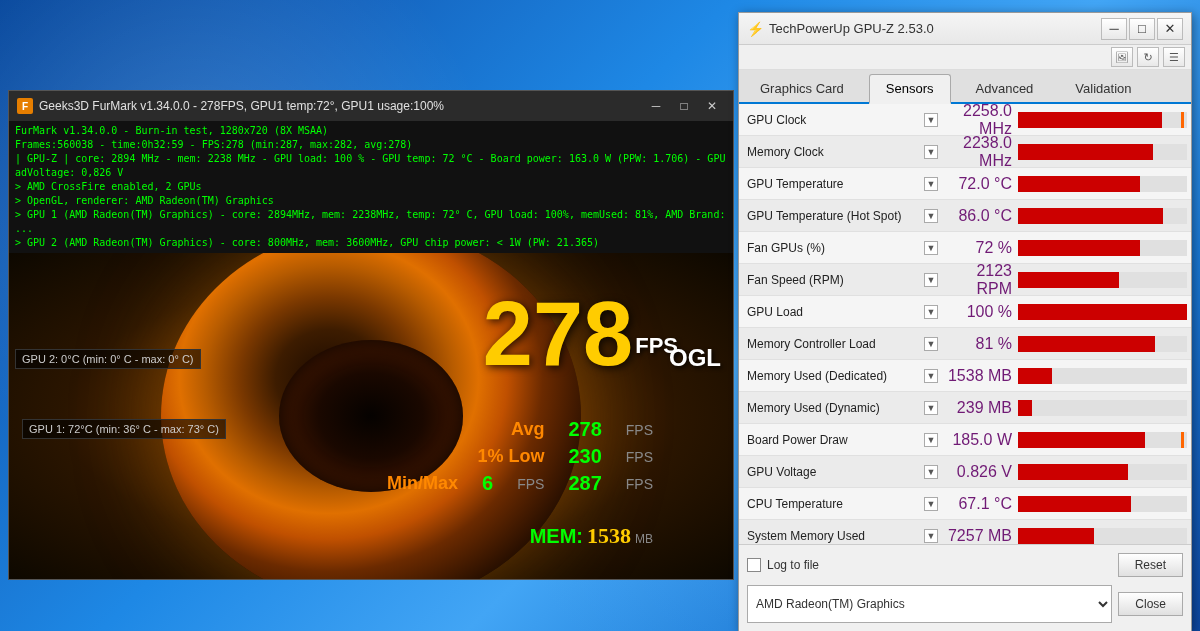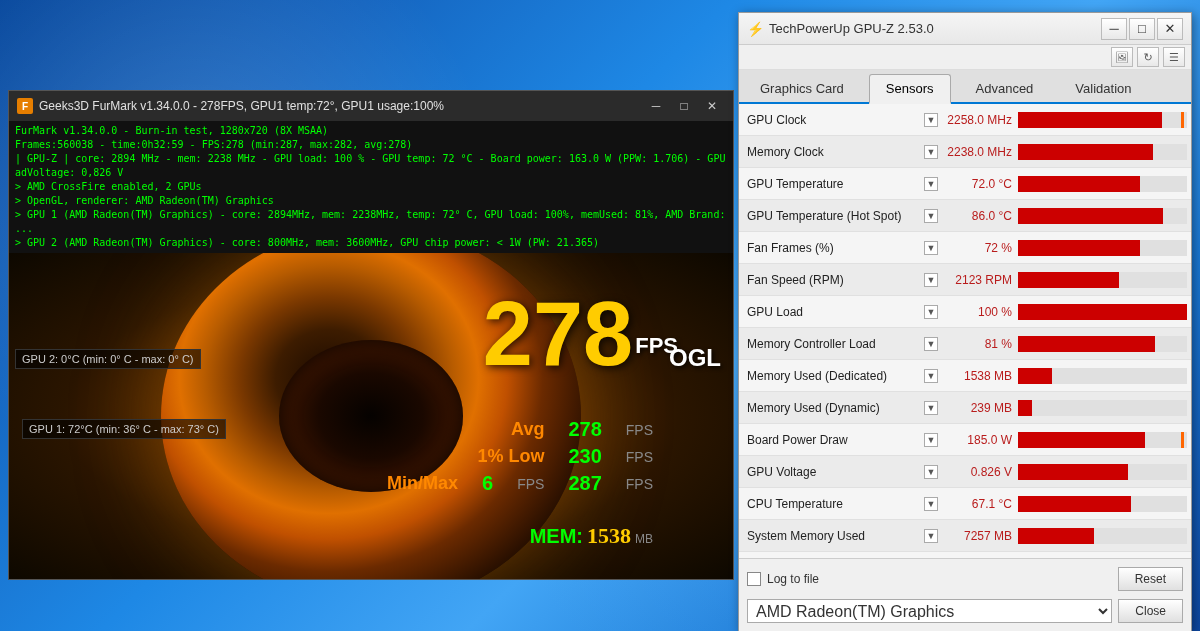--- a/index.html
+++ b/index.html
@@ -358,22 +358,22 @@
       align-items: center;
       justify-content: center;
       font-size: 9px;
       color: #555;
       cursor: pointer;
       margin-left: auto;
       flex-shrink: 0;
     }
     .sensor-value {
       flex: 0 0 80px;
-      font-size: 12px;
-      color: #b91c1c;
+      font-size: 16px;
+      color: #701a75;
       text-align: right;
       padding-right: 6px;
     }
     .sensor-bar-container {
       flex: 1;
       height: 16px;
       background: #e0e0e0;
       position: relative;
       overflow: hidden;
     }
@@ -422,22 +422,22 @@
       cursor: pointer;
       color: #333;
     }
     .gpuz-card-row {
       display: flex;
       align-items: center;
       gap: 6px;
     }
     .gpuz-card-select {
       flex: 1;
-      height: 24px;
-      font-size: 16px;
+      height: 38px;
+      font-size: 12px;
       border: 1px solid #aaa;
       background: white;
       padding: 0 4px;
       color: #333;
     }
     .gpuz-close-btn {
       padding: 4px 16px;
       font-size: 12px;
       background: linear-gradient(to bottom, #fff, #e0e0e0);
       border: 1px solid #aaa;
@@ -568,21 +568,21 @@
           <span class="sensor-name-text">GPU Temperature (Hot Spot)</span>
           <div class="sensor-dropdown">▼</div>
         </div>
         <div class="sensor-value">86.0 °C</div>
         <div class="sensor-bar-container">
           <div class="sensor-bar" style="width: 86%;"></div>
         </div>
       </div>
       <div class="sensor-row">
         <div class="sensor-name">
-          <span class="sensor-name-text">Fan Frames (%)</span>
+          <span class="sensor-name-text">Fan GPUs (%)</span>
           <div class="sensor-dropdown">▼</div>
         </div>
         <div class="sensor-value">72 %</div>
         <div class="sensor-bar-container">
           <div class="sensor-bar" style="width: 72%;"></div>
         </div>
       </div>
       <div class="sensor-row">
         <div class="sensor-name">
           <span class="sensor-name-text">Fan Speed (RPM)</span>

